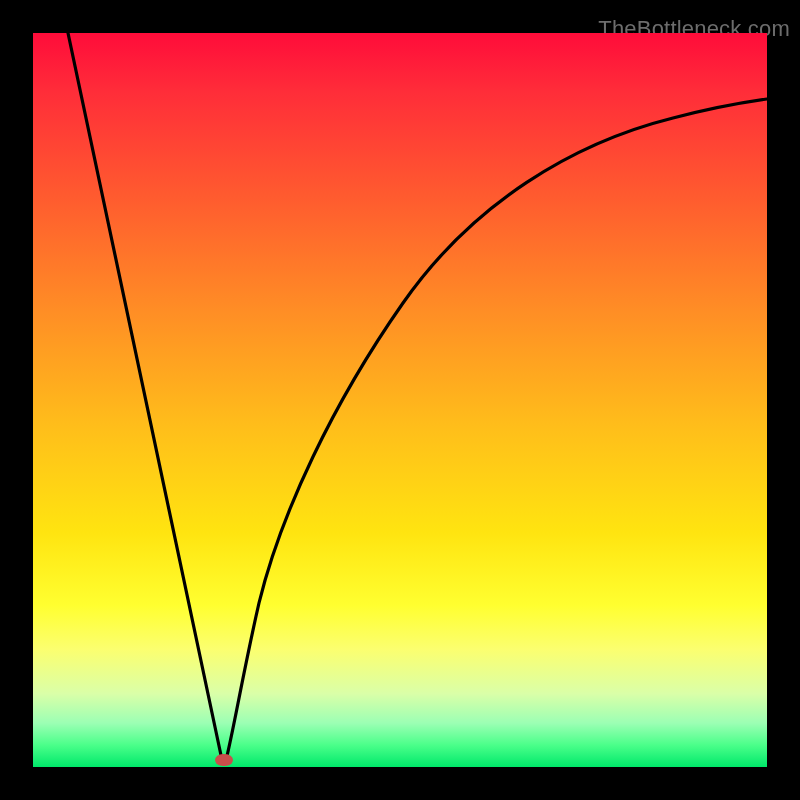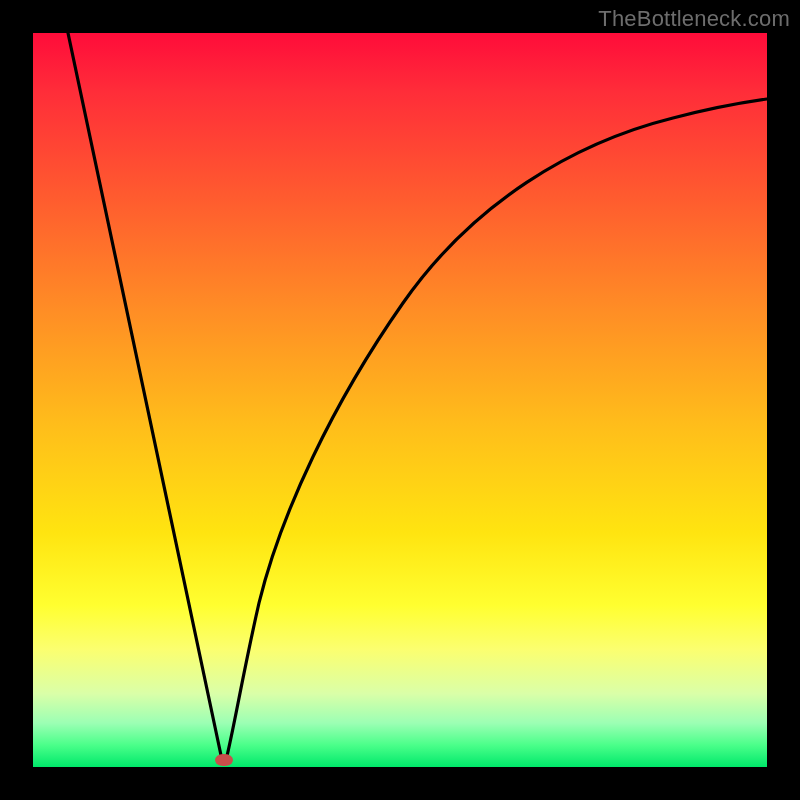--- a/index.html
+++ b/index.html
@@ -35,21 +35,21 @@
       #ffff30 78%,
       #fbff70 84%,
       #daffa8 90%,
       #9cffb4 94%,
       #4bff8a 97%,
       #00e86a 100%
     );
   }
   .watermark {
     position: absolute;
-    top: 6px;
+    top: 16px;
     right: 10px;
     color: #6d6d6d;
     font-size: 22px;
     letter-spacing: 0.2px;
     font-weight: 400;
     user-select: none;
   }
   .marker {
     position: absolute;
     width: 18px;

